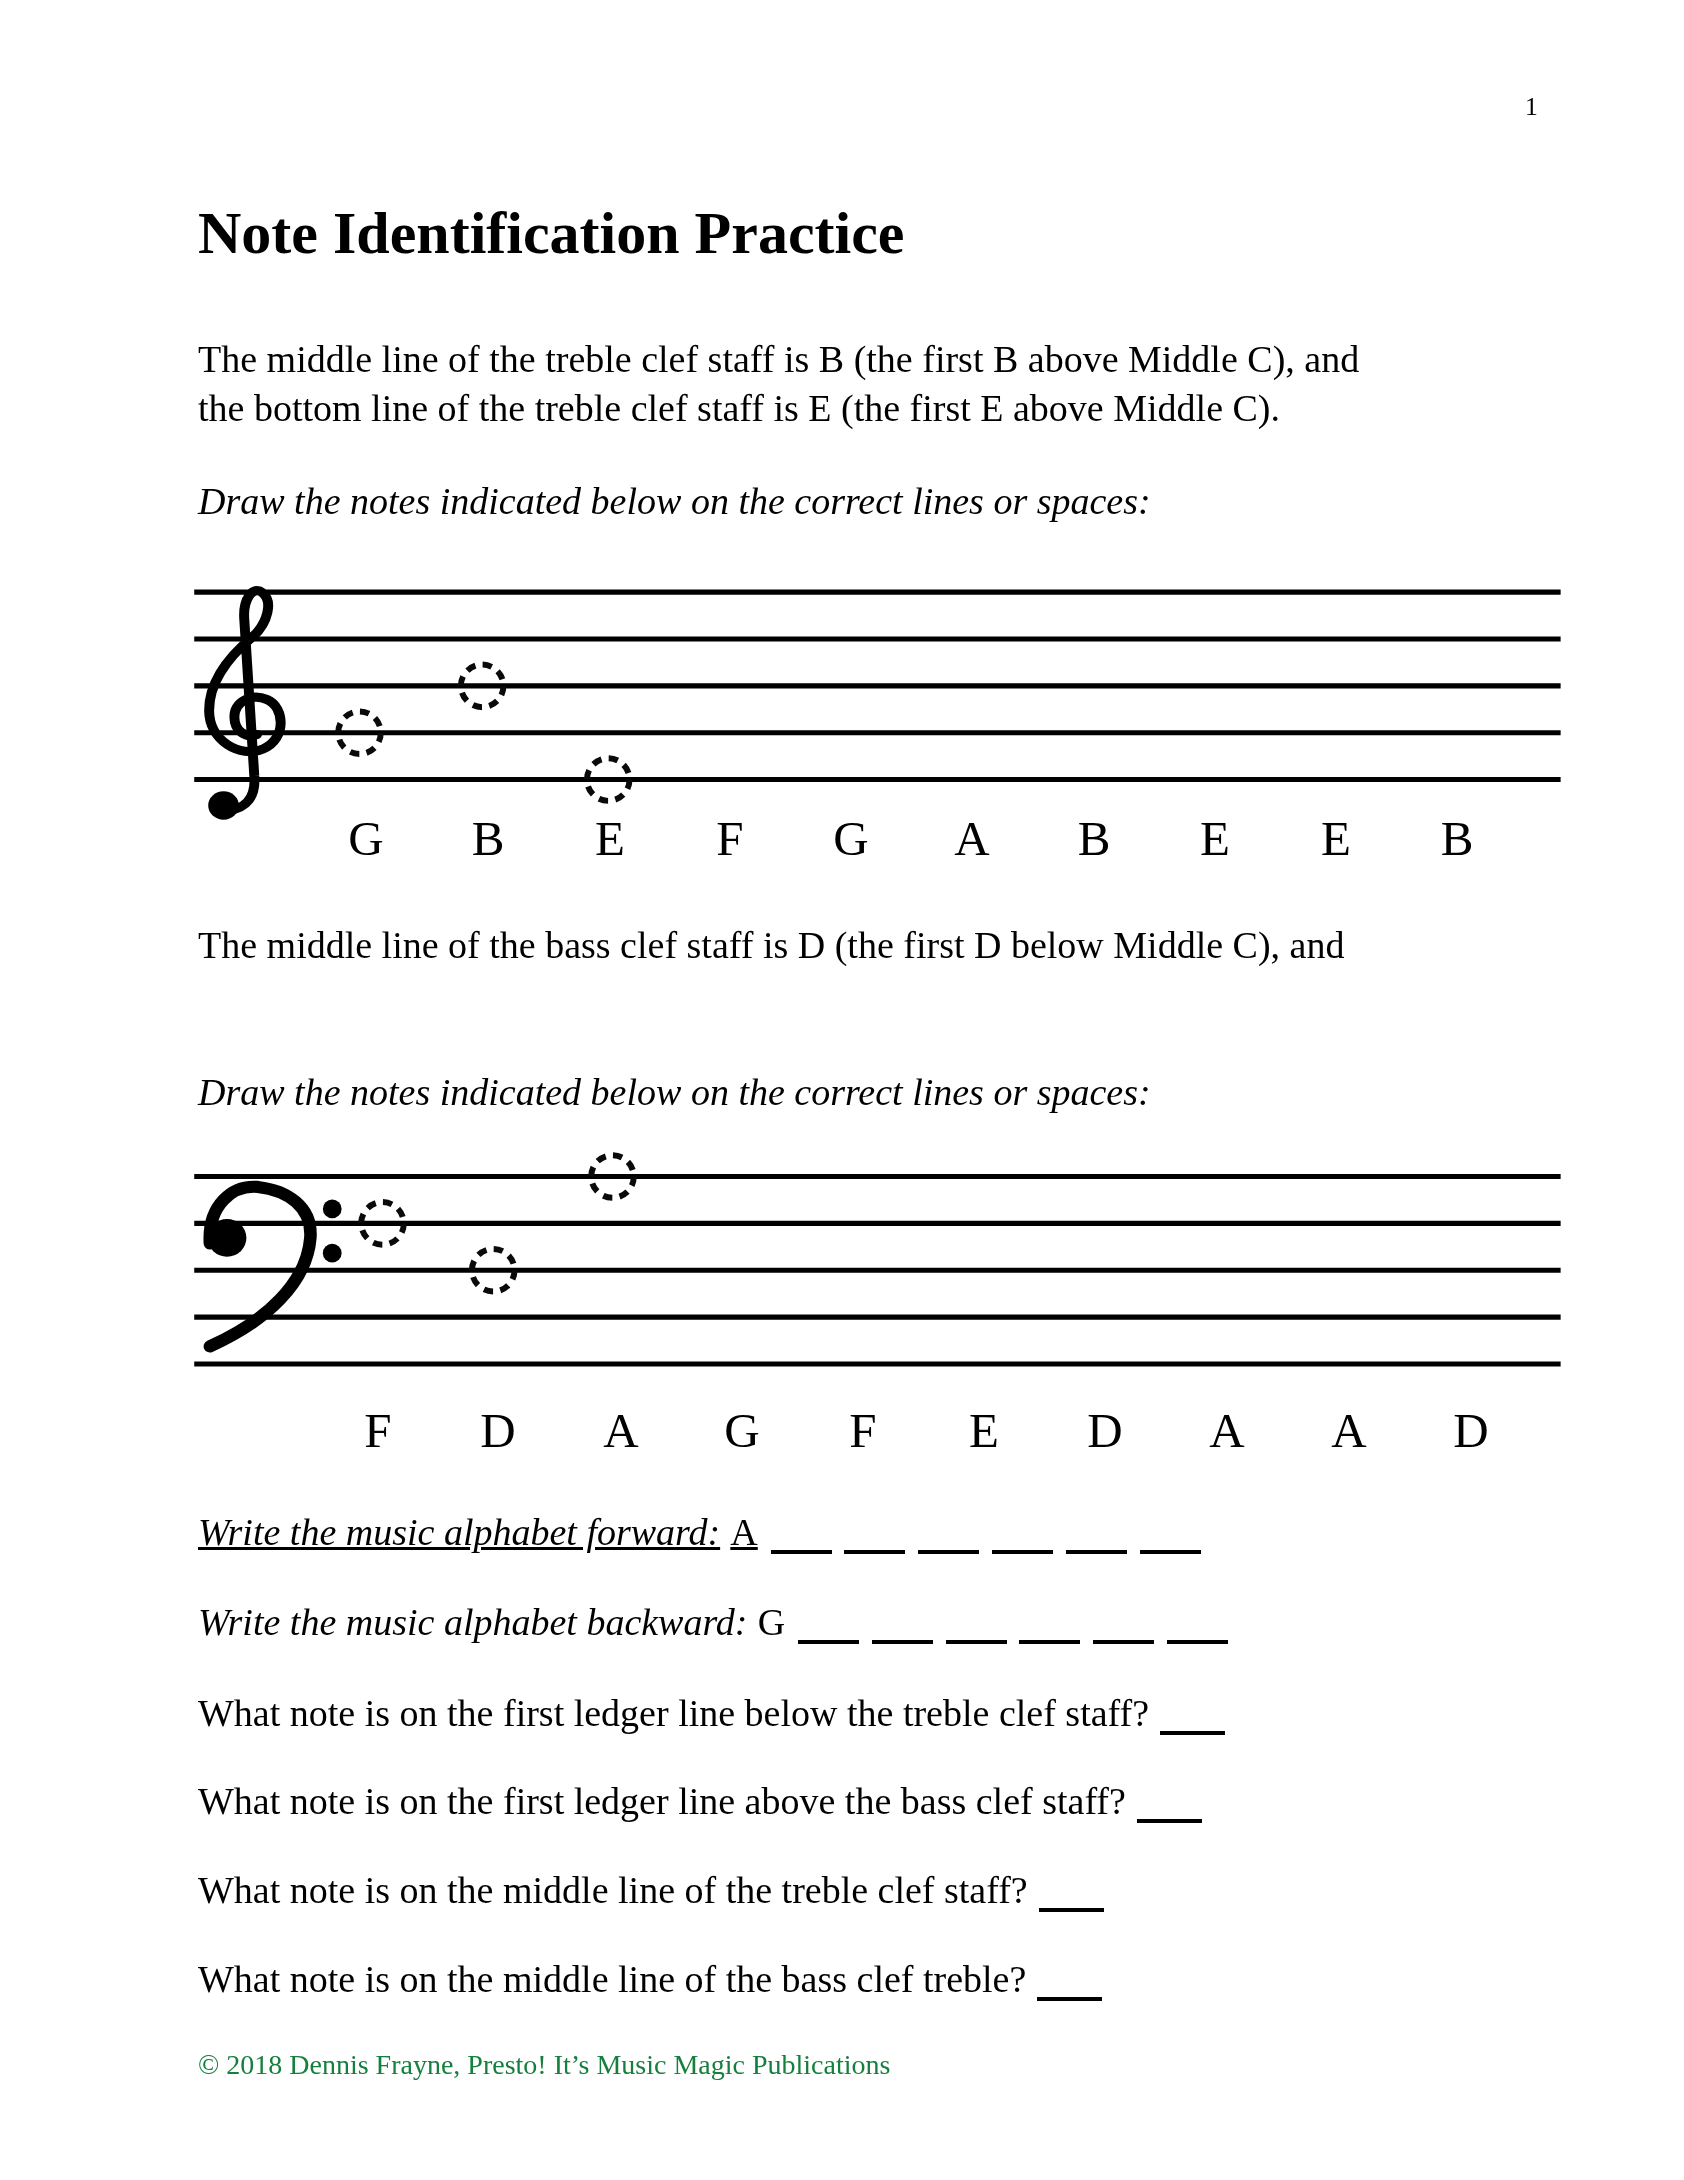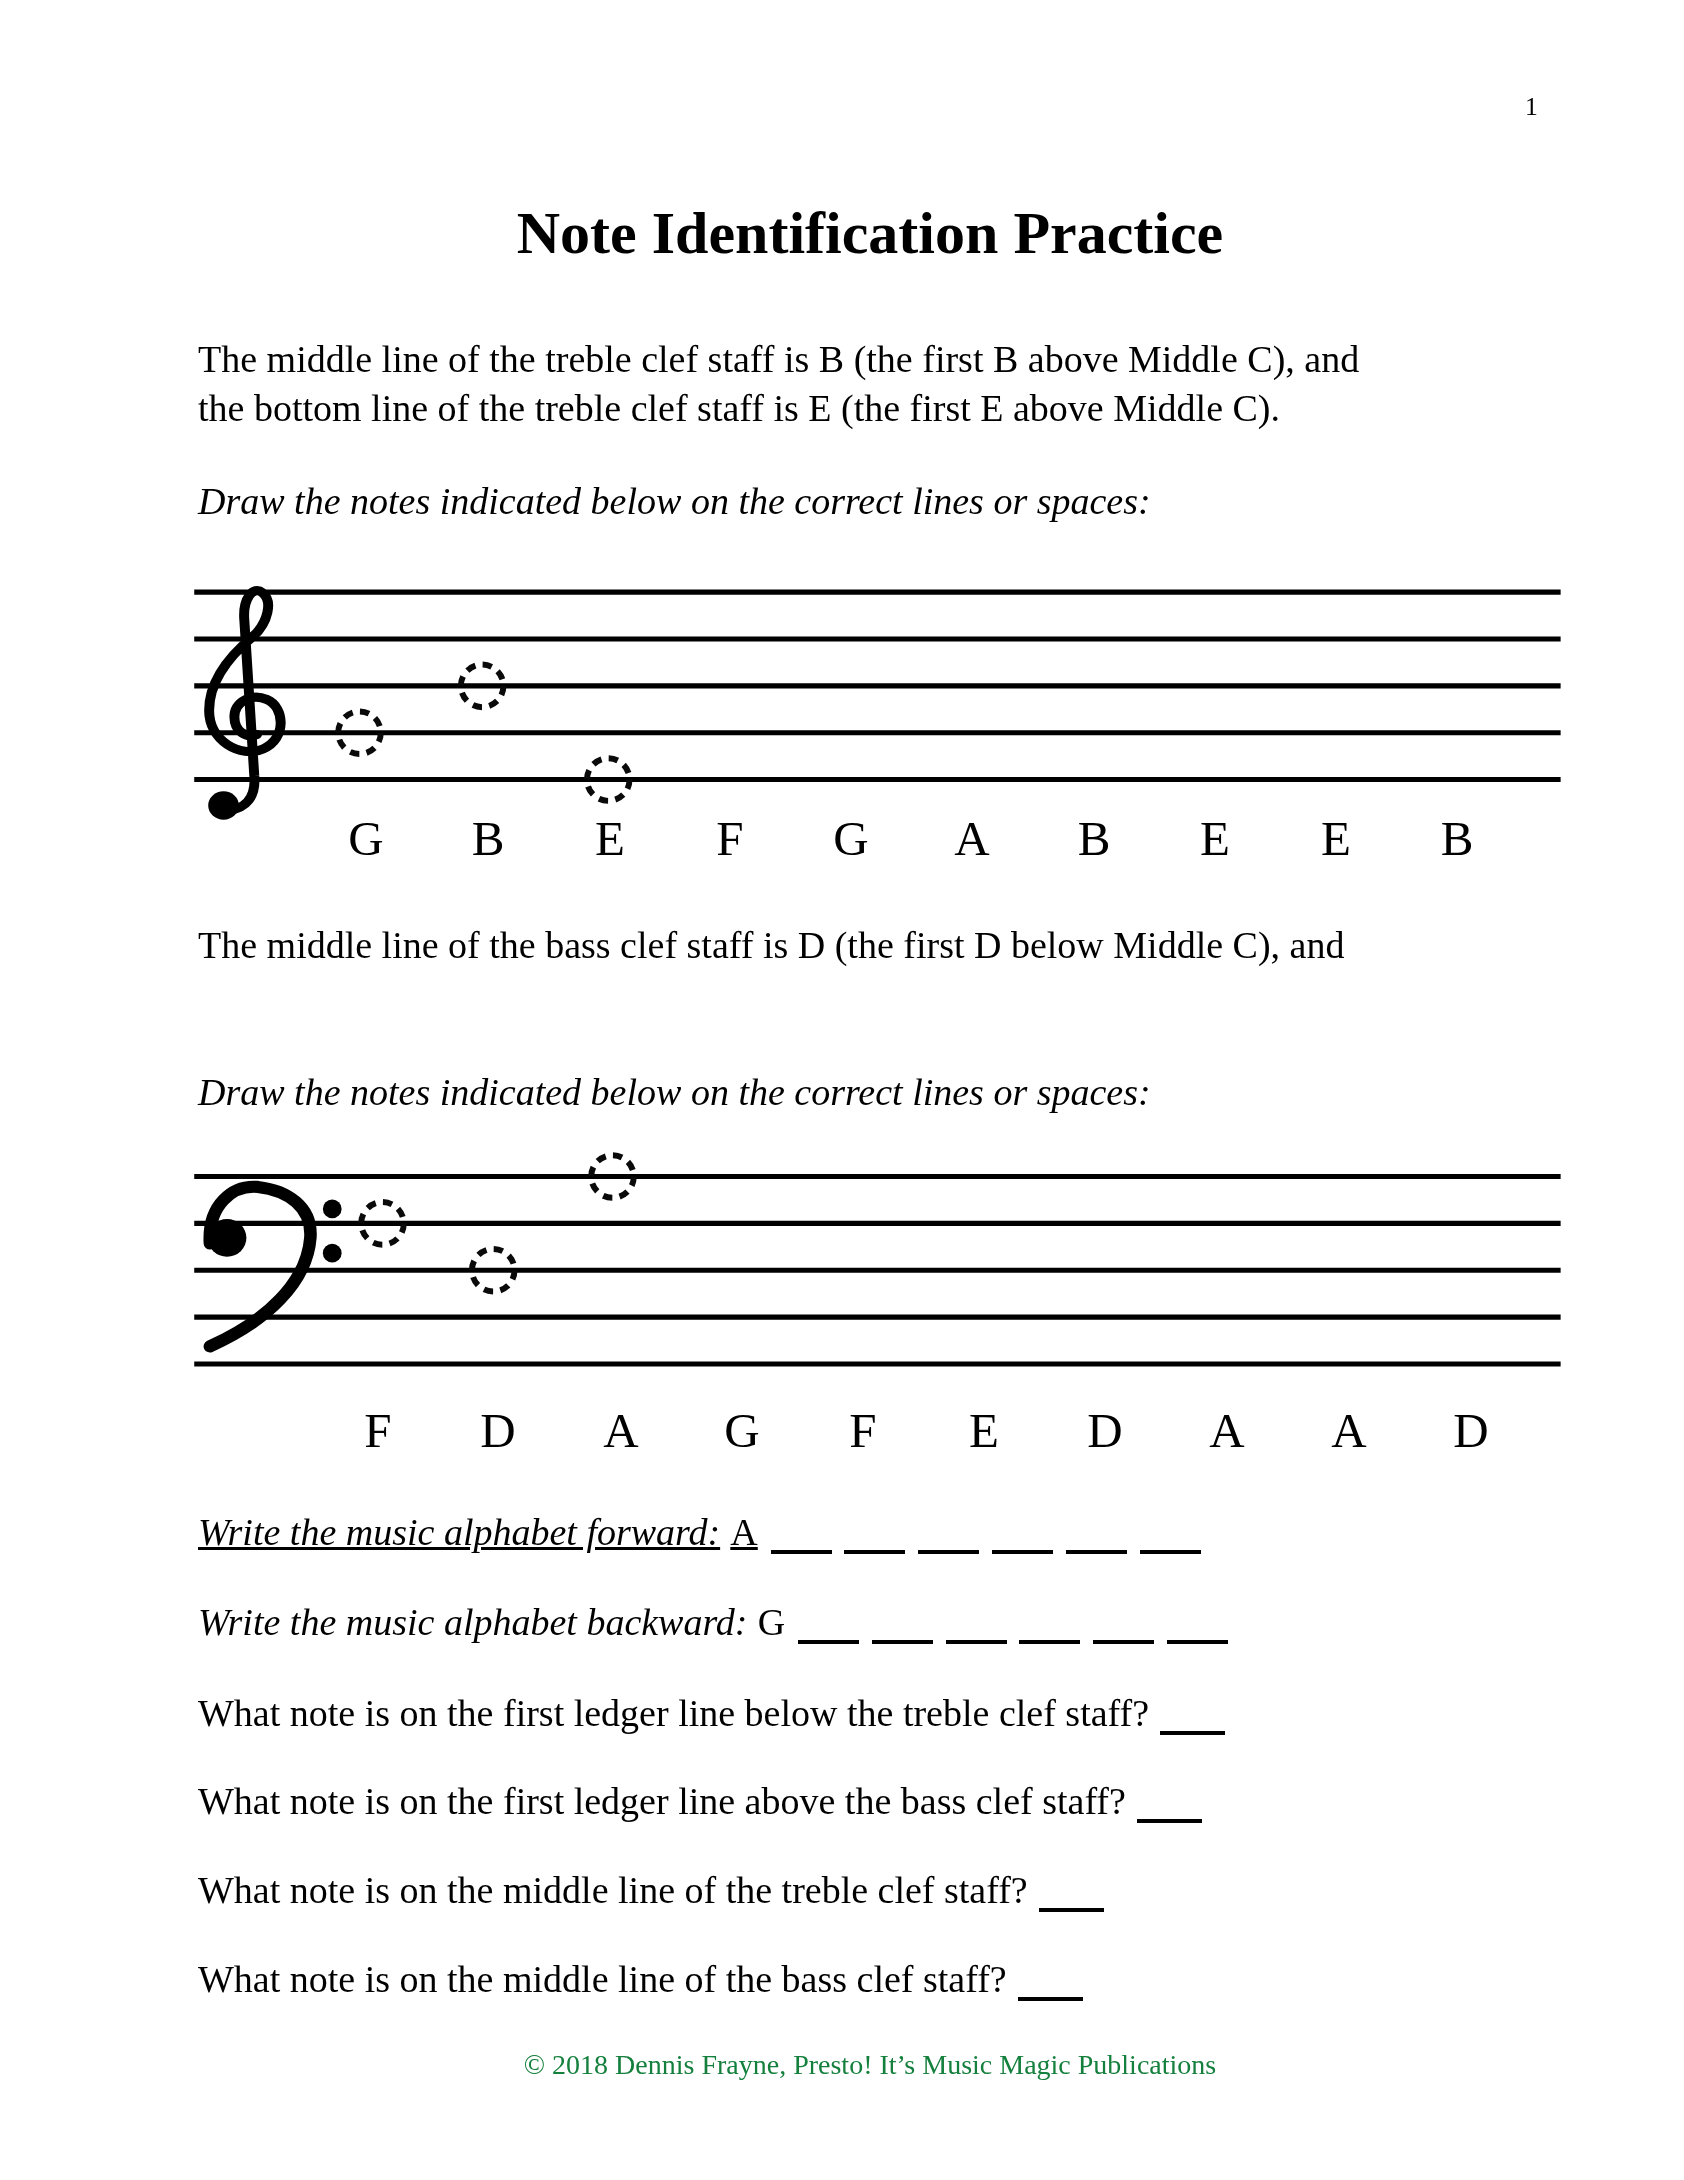--- a/index.html
+++ b/index.html
@@ -3,21 +3,21 @@
 <meta charset="utf-8">
 <style>
   html,body { margin:0; padding:0; }
   body {
     width:1685px; height:2181px; position:relative;
     background:#ffffff; color:#000;
     font-family:"Liberation Serif", serif;
     overflow:hidden;
   }
   .abs { position:absolute; }
-  .center-band { left:198px; width:1344px; text-align:center; }
+  .center-band { left:198px; width:1344px; }
   .page-number { top:92px; left:1525px; font-size:25.6px; }
   .title { top:199px; font-size:60px; font-weight:bold; margin:0; letter-spacing:0px; }
   .body  { font-size:38px; line-height:49px; margin:0; left:198px; width:1363px; }
   .italic { font-style:italic; }
   .pos-p1  { top:335px; }
   .pos-it1 { top:477px; }
   .pos-p2  { top:921px; }
   .pos-it2 { top:1068px; }
   .pos-fwd { top:1508px;text-decoration:underline; }
   .pos-bwd { top:1598px; }
@@ -135,16 +135,16 @@
   <span class="italic">Write the music alphabet forward:</span><span class="start-letter">A</span><span class="blank"></span><span class="blank"></span><span class="blank"></span><span class="blank"></span><span class="blank"></span><span class="blank"></span>
 </div>
 
 <div class="abs body pos-bwd">
   <span class="italic">Write the music alphabet backward:</span><span class="start-letter">G</span><span class="blank"></span><span class="blank"></span><span class="blank"></span><span class="blank"></span><span class="blank"></span><span class="blank"></span>
 </div>
 
 <div class="abs body pos-q1"><span>What note is on the first ledger line below the treble clef staff?</span><span class="blank q"></span></div>
 <div class="abs body pos-q2"><span>What note is on the first ledger line above the bass clef staff?</span><span class="blank q"></span></div>
 <div class="abs body pos-q3"><span>What note is on the middle line of the treble clef staff?</span><span class="blank q"></span></div>
-<div class="abs body pos-q4"><span>What note is on the middle line of the bass clef staff?</span><span class="blank q"></span></div>
+<div class="abs body pos-q4"><span>What note is on the middle line of the bass clef treble?</span><span class="blank q"></span></div>
 
 <div class="abs center-band footer">© 2018 Dennis Frayne, Presto! It’s Music Magic Publications</div>
 
 
 </body></html>

